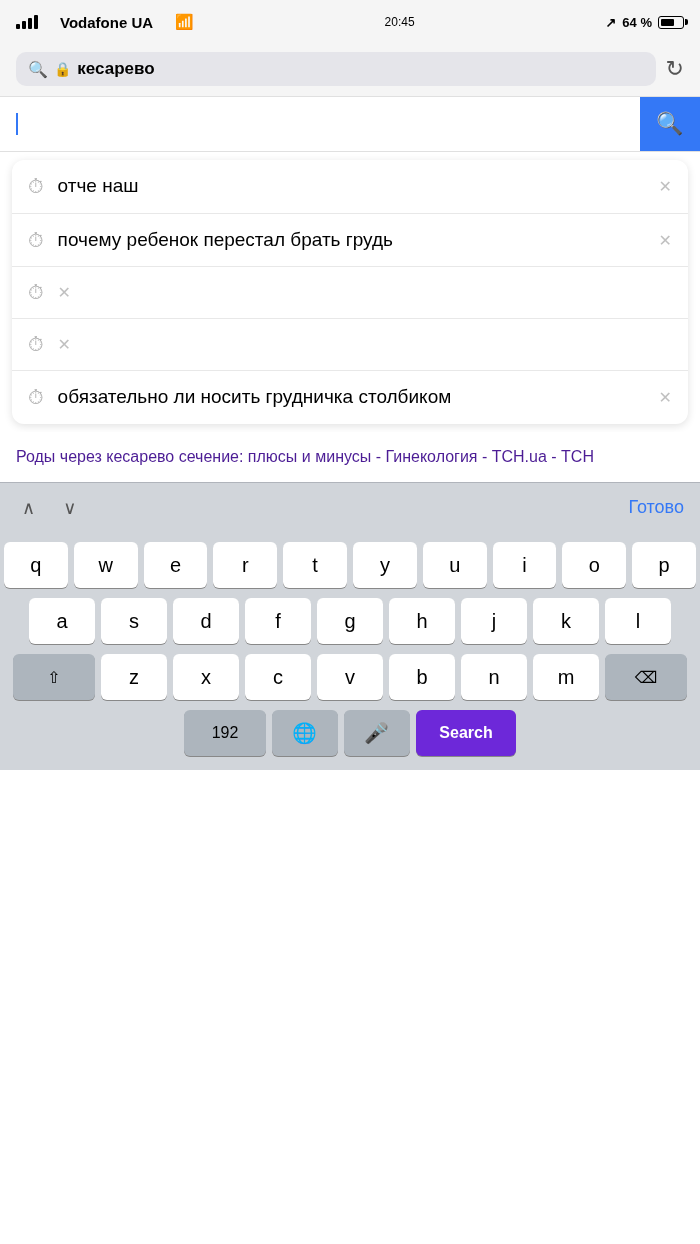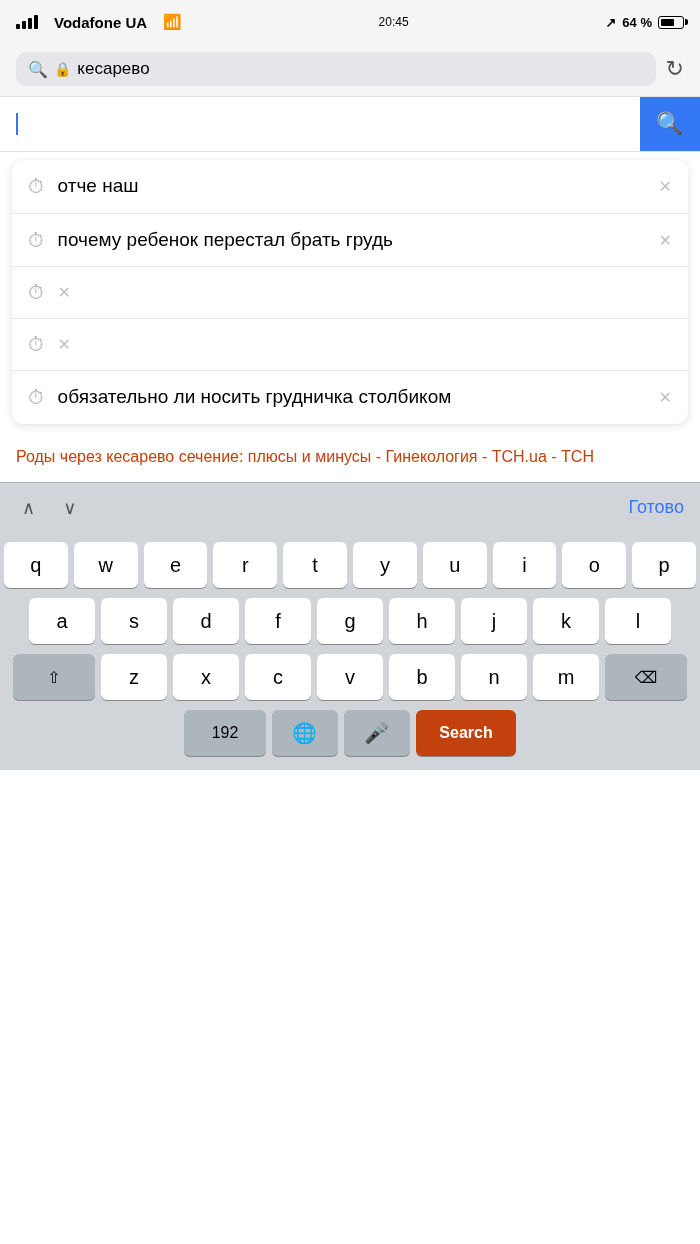--- a/index.html
+++ b/index.html
@@ -16,21 +16,21 @@
     .status-bar {
       background: #f5f5f5;
       height: 44px;
       display: flex;
       align-items: center;
       justify-content: space-between;
       padding: 0 16px;
       font-size: 15px;
       font-weight: 600;
     }
-    .status-left { display: flex; align-items: center; gap: 16px; }
+    .status-left { display: flex; align-items: center; gap: 22px; }
     .status-center { font-weight: 400; font-size: 12px; }
     .status-right { display: flex; align-items: center; gap: 6px; font-size: 13px; }
     .signal-bars { display: flex; align-items: flex-end; gap: 2px; }
     .signal-bars span {
       background: #000;
       width: 4px;
       display: inline-block;
       border-radius: 1px;
     }
     .battery {
@@ -153,21 +153,21 @@
       cursor: pointer;
       flex-shrink: 0;
     }
 
     
     .search-result-area {
       padding: 14px 16px;
       background: #fff;
     }
     .search-result-link {
-      color: #c2410c;
+      color: #4c1d95;
       font-size: 16px;
       line-height: 1.4;
       text-decoration: none;
     }
 
     
     .keyboard-toolbar {
       background: #d1d5da;
       height: 50px;
       display: flex;
@@ -249,21 +249,21 @@
     }
     .key.mic-key {
       flex: 0 0 66px;
       max-width: 66px;
       background: #adb5bd;
       font-size: 20px;
     }
     .key.search-key {
       flex: 0 0 100px;
       max-width: 100px;
-      background: #c2410c;
+      background: #6d28d9;
       color: #fff;
       font-size: 16px;
       font-weight: 600;
     }
     .cursor-blink {
       display: inline-block;
       width: 2px;
       height: 22px;
       background: #3478f6;
       vertical-align: middle;
@@ -294,21 +294,21 @@
     <div class="battery">
       <div class="battery-fill"></div>
     </div>
   </div>
 </div>
 
 <div class="address-bar">
   <div class="address-field">
     <span style="font-size:16px;color:#888;">🔍</span>
     <span style="font-size:14px;color:#888;">🔒</span>
-    <span style="font-size:17px;">кесарево</span>
+    <span style="font-size:17px;font-weight:bold;">кесарево</span>
   </div>
   <span class="reload-btn" style="font-size:22px;color:#555;">↻</span>
 </div>
 
 <div class="search-input-row">
   <div style="flex:1; padding: 0 16px; display:flex; align-items:center; height:54px;">
     <span class="cursor-blink"></span>
     <input class="search-text-input" type="text" value="" style="position: absolute; opacity: 0; width: 1px; height: 1px;">
   </div>
   <div class="search-btn">

